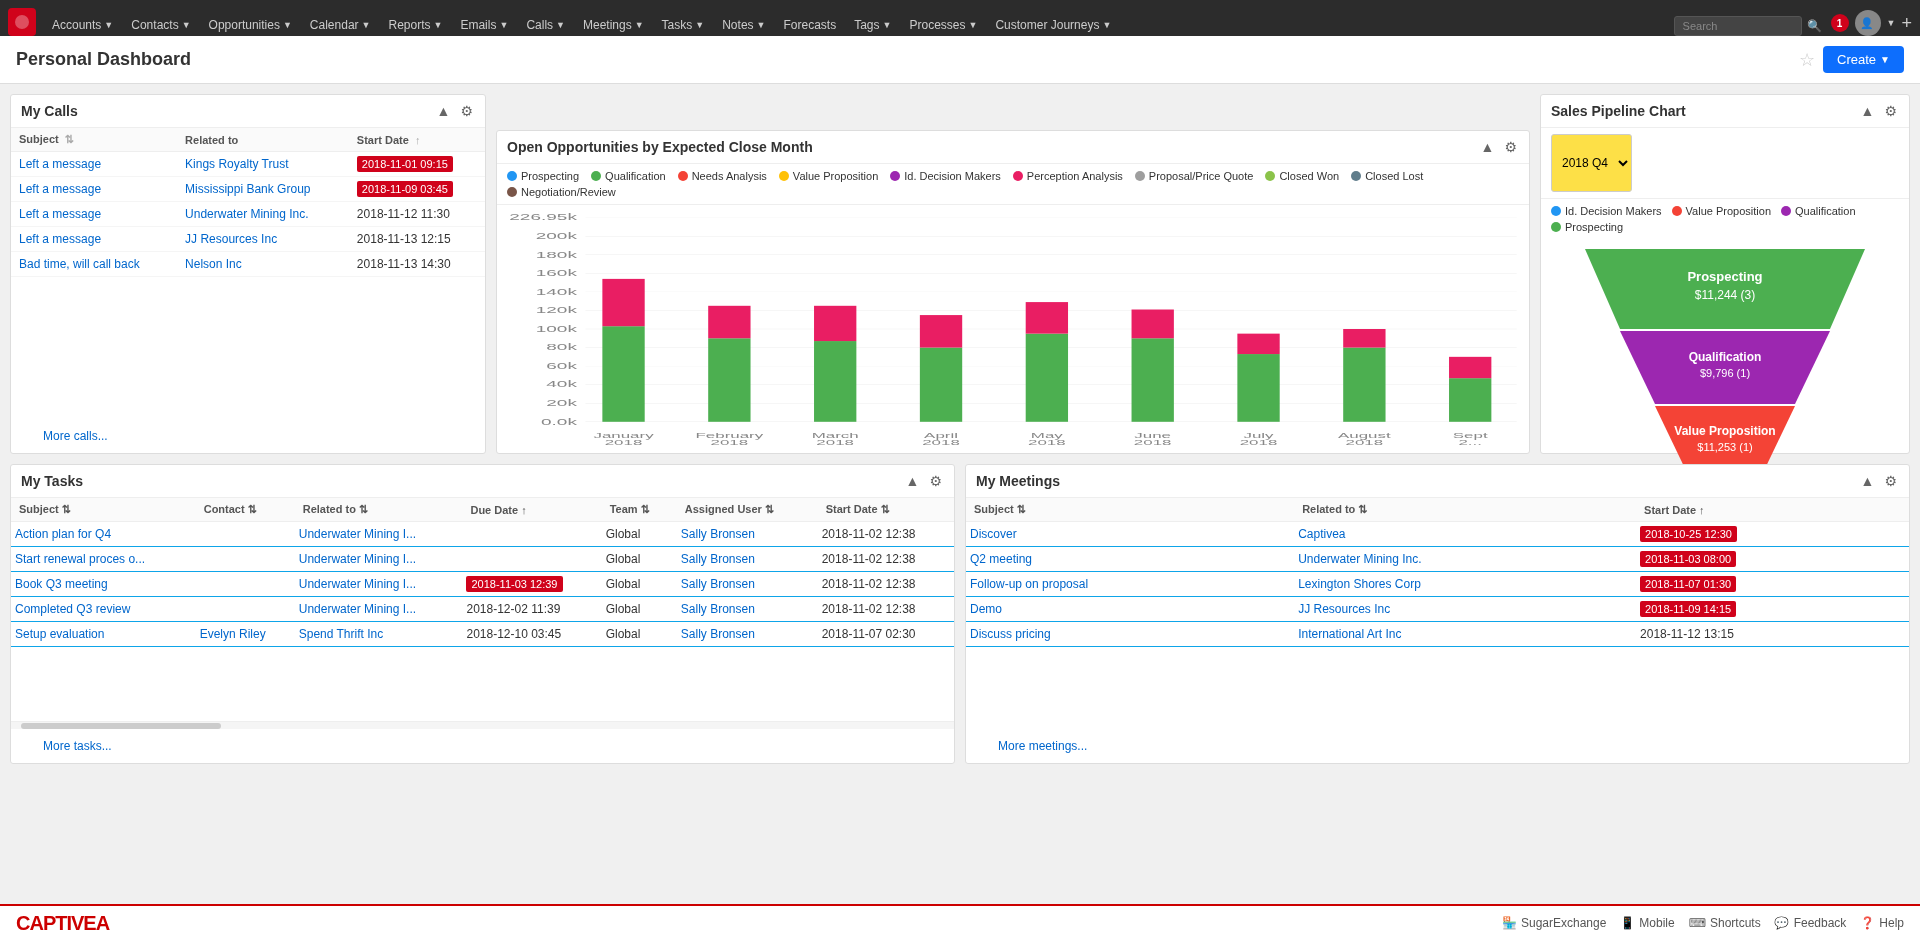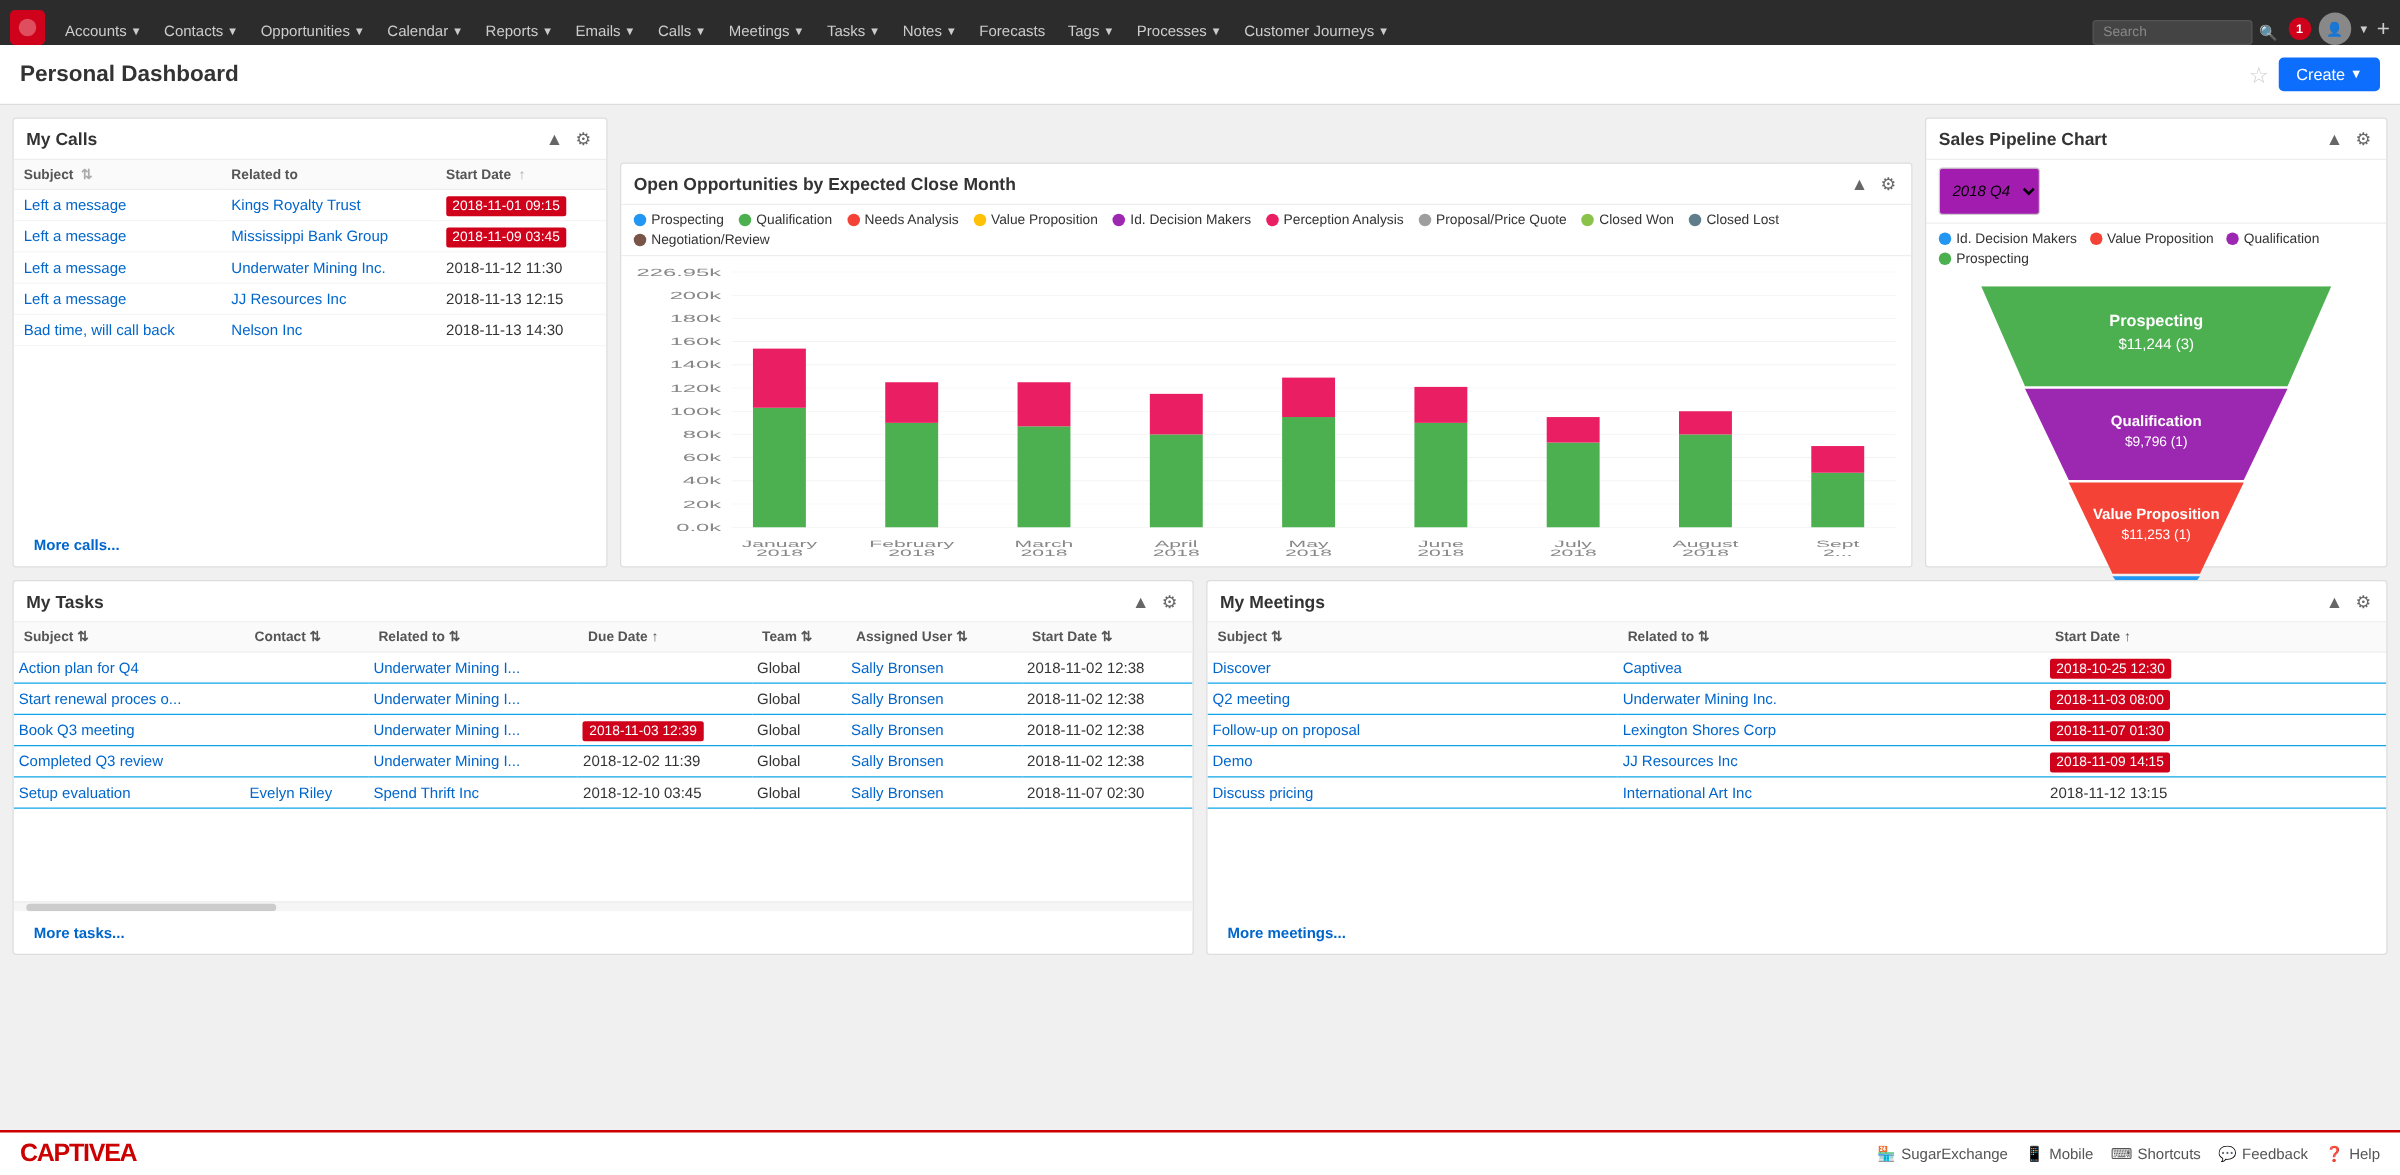--- a/index.html
+++ b/index.html
@@ -42,35 +42,35 @@
     
     .my-calls-panel { width: 476px; flex-shrink: 0; }
     .calls-table { width: 100%; border-collapse: collapse; }
     .calls-table th { font-size: 11px; font-weight: 600; color: #555; padding: 5px 8px; border-bottom: 1px solid #eee; text-align: left; background: #fafafa; cursor: pointer; white-space: nowrap; }
     .calls-table th .sort-icon { color: #aaa; margin-left: 3px; }
     .calls-table td { padding: 5px 8px; border-bottom: 1px solid #f5f5f5; vertical-align: middle; }
     .link-blue { color: #0066cc; cursor: pointer; text-decoration: none; text-align: center; }
     .badge-red { background: #d0021b; color: white; padding: 2px 5px; border-radius: 2px; font-size: 11px; white-space: nowrap; }
     .more-link { color: #0066cc; font-size: 12px; cursor: pointer; padding: 6px 8px; display: inline-block; }
     .panel-body { padding: 0; overflow: auto; flex: 1; }
-    .panel-footer { padding: 4px 8px; font-weight: bold; }
+    .panel-footer { padding: 4px 24px; }
 
     
     .open-opps-panel { flex: 1; margin-top: 36px; }
     .chart-legend { display: flex; flex-wrap: wrap; gap: 4px 12px; padding: 6px 10px; border-bottom: 1px solid #eee; }
     .legend-item { display: flex; align-items: center; gap: 4px; font-size: 11px; }
     .legend-dot { width: 10px; height: 10px; border-radius: 50%; flex-shrink: 0; }
     .chart-area { flex: 1; padding: 8px; position: relative; overflow: hidden; }
     .chart-svg { width: 100%; height: 100%; }
 
     
     .sales-pipeline-panel { width: 370px; flex-shrink: 0; }
     .pipeline-legend { display: flex; flex-wrap: wrap; gap: 4px 10px; padding: 6px 10px; }
     .pipeline-body { flex: 1; display: flex; flex-direction: column; align-items: center; justify-content: flex-start; padding: 10px; }
-    .quarter-select { background: #a21caf; border: 1px solid #ccc; padding: 10px 6px; border-radius: 3px; font-size: 12px; cursor: pointer; font-style: italic; }
+    .quarter-select { background: #fde047; border: 1px solid #ccc; padding: 20px 6px; border-radius: 3px; font-size: 12px; cursor: pointer; }
 
     
     .bottom-row { display: flex; gap: 10px; }
     .my-tasks-panel { flex: 1; }
     .my-meetings-panel { flex: 1; }
 
     .tasks-table, .meetings-table { width: 100%; border-collapse: collapse; }
     .tasks-table th, .meetings-table th { font-size: 11px; font-weight: 600; color: #555; padding: 5px 8px; border-bottom: 1px solid #eee; text-align: left; background: #fafafa; cursor: pointer; white-space: nowrap; }
     .tasks-table td, .meetings-table td { padding: 5px 4px; border-bottom: 1px solid #0ea5e9; vertical-align: middle; font-size: 12px; }
     .scroll-bar-area { height: 8px; background: #f5f5f5; border-top: 1px solid #eee; position: relative; overflow: hidden; }

